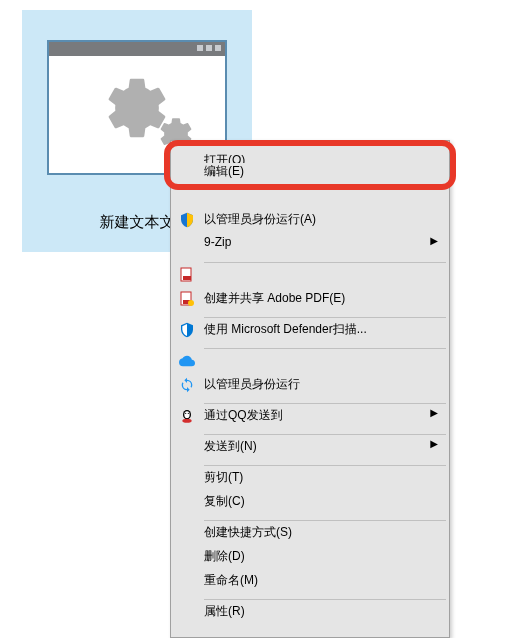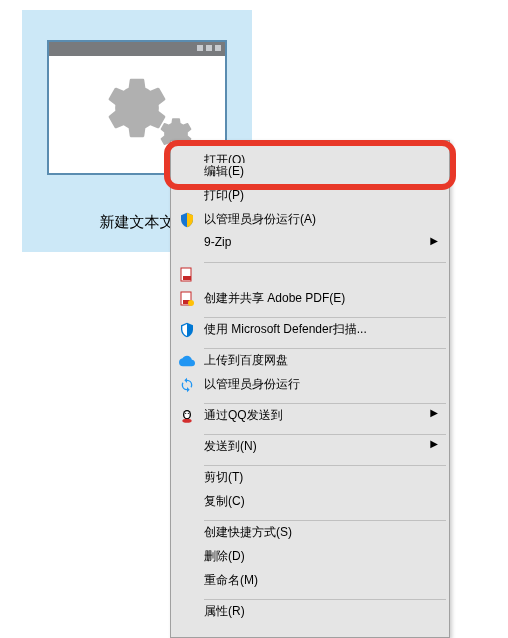--- a/index.html
+++ b/index.html
@@ -165,21 +165,20 @@
 <div class="context-menu">
   <div class="cutoff-item">
     <span class="menu-label">打开(O)</span>
   </div>
   <div class="menu-item">
     <span class="menu-icon"></span>
     <span class="menu-label">编辑(E)</span>
   </div>
   <div class="menu-item">
     <span class="menu-icon"></span>
-    <span class="menu-label">打印(P)</span>
   </div>
   <div class="menu-item">
     <span class="menu-icon">
       <svg width="16" height="16" viewBox="0 0 24 24">
           <path fill="#1976d2" d="M12,1L3,5V11C3,16.55 6.84,21.74 12,23C17.16,21.74 21,16.55 21,11V5L12,1Z"></path>
           <path fill="#ffc107" d="M12,1V23C17.16,21.74 21,16.55 21,11V5L12,1Z"></path>
         </svg>
     </span>
     <span class="menu-label">以管理员身份运行(A)</span>
   </div>
@@ -217,21 +216,20 @@
     </span>
     <span class="menu-label">使用 Microsoft Defender扫描...</span>
   </div>
   <div class="menu-separator"></div>
   <div class="menu-item">
     <span class="menu-icon">
       <svg width="16" height="16" viewBox="0 0 24 24">
           <path fill="#2196f3" d="M19.35,10.04C18.67,6.59 15.64,4 12,4C9.11,4 6.6,5.64 5.35,8.04C2.34,8.36 0,10.91 0,14A6,6 0 0,0 6,20H19A5,5 0 0,0 24,15C24,12.36 21.95,10.22 19.35,10.04Z"></path>
         </svg>
     </span>
-    <span class="menu-label">上传到百度网盘</span>
   </div>
   <div class="menu-item">
     <span class="menu-icon">
       <svg width="16" height="16" viewBox="0 0 24 24">
           <path fill="#2196f3" d="M12,18A6,6 0 0,1 6,12C6,11 6.25,10.03 6.7,9.2L5.24,7.74C4.46,8.97 4,10.43 4,12A8,8 0 0,0 12,20V23L16,19L12,15M12,4V1L8,5L12,9V6A6,6 0 0,1 18,12C18,13 17.75,13.97 17.3,14.8L18.76,16.26C19.54,15.03 20,13.57 20,12A8,8 0 0,0 12,4Z"></path>
         </svg>
     </span>
     <span class="menu-label">以管理员身份运行</span>
   </div>
   <div class="menu-separator"></div>

